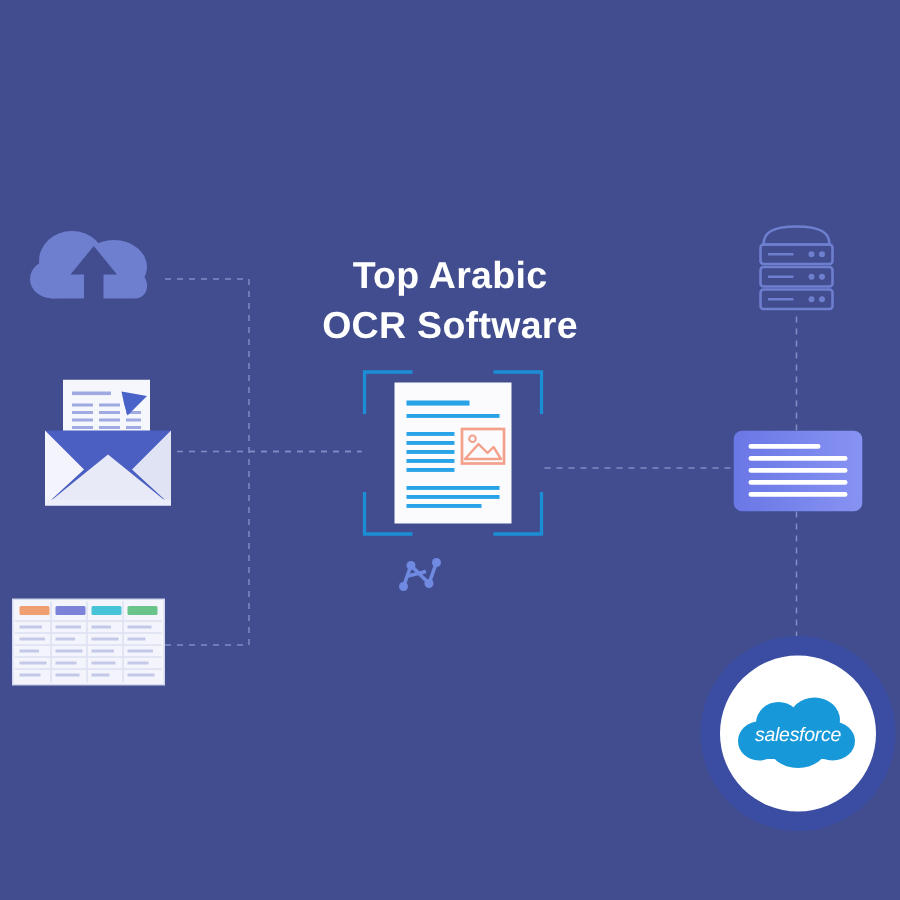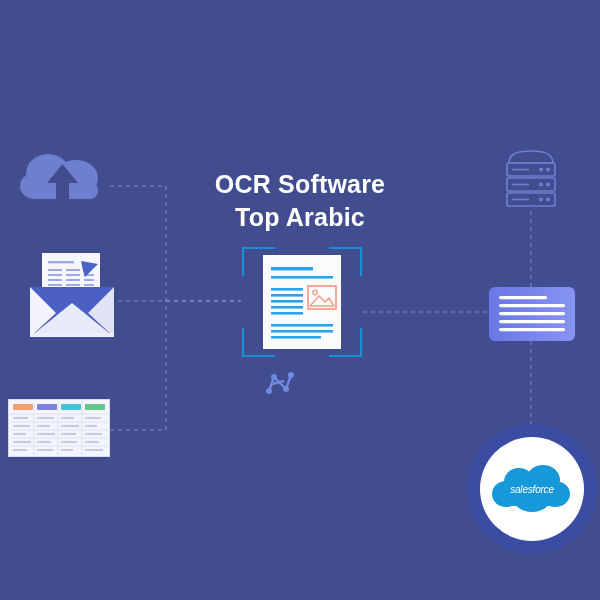--- a/index.html
+++ b/index.html
@@ -86,21 +86,21 @@
     left: 24px; top: 40px;
     width: 82px; height: 52px;
   }
   .sf-word {
     position: absolute;
     left: 0; top: 0;
     width: 82px;
     text-align: center;
     line-height: 52px;
     color: #ffffff;
-    font-size: 10px;
+    font-size: 13px;
     font-style: italic;
     font-family: "Liberation Sans", sans-serif;
     letter-spacing: -0.2px;
   }
 </style>
 </head>
 <body>
 
 <div id="stage">
 
@@ -117,22 +117,22 @@
 
       <path d="M363 312 H489"></path>
 
       <path d="M531 211 V287"></path>
 
       <path d="M531 341 V432"></path>
     </g>
   </svg>
 
   <div id="title-block">
+    <div class="line">Top Arabic</div>
     <div class="line">OCR Software</div>
-    <div class="line">Top Arabic</div>
   </div>
 
   <div class="node" id="cloud-upload">
     <svg width="92" height="62" viewBox="0 0 92 62" xmlns="http://www.w3.org/2000/svg">
       <g fill="#6f7fd0">
         <ellipse cx="30" cy="26" rx="22" ry="20"></ellipse>
         <ellipse cx="58" cy="30" rx="22" ry="18"></ellipse>
         <ellipse cx="17" cy="38" rx="15" ry="13"></ellipse>
         <rect x="10" y="34" width="70" height="17" rx="8"></rect>
       </g>

